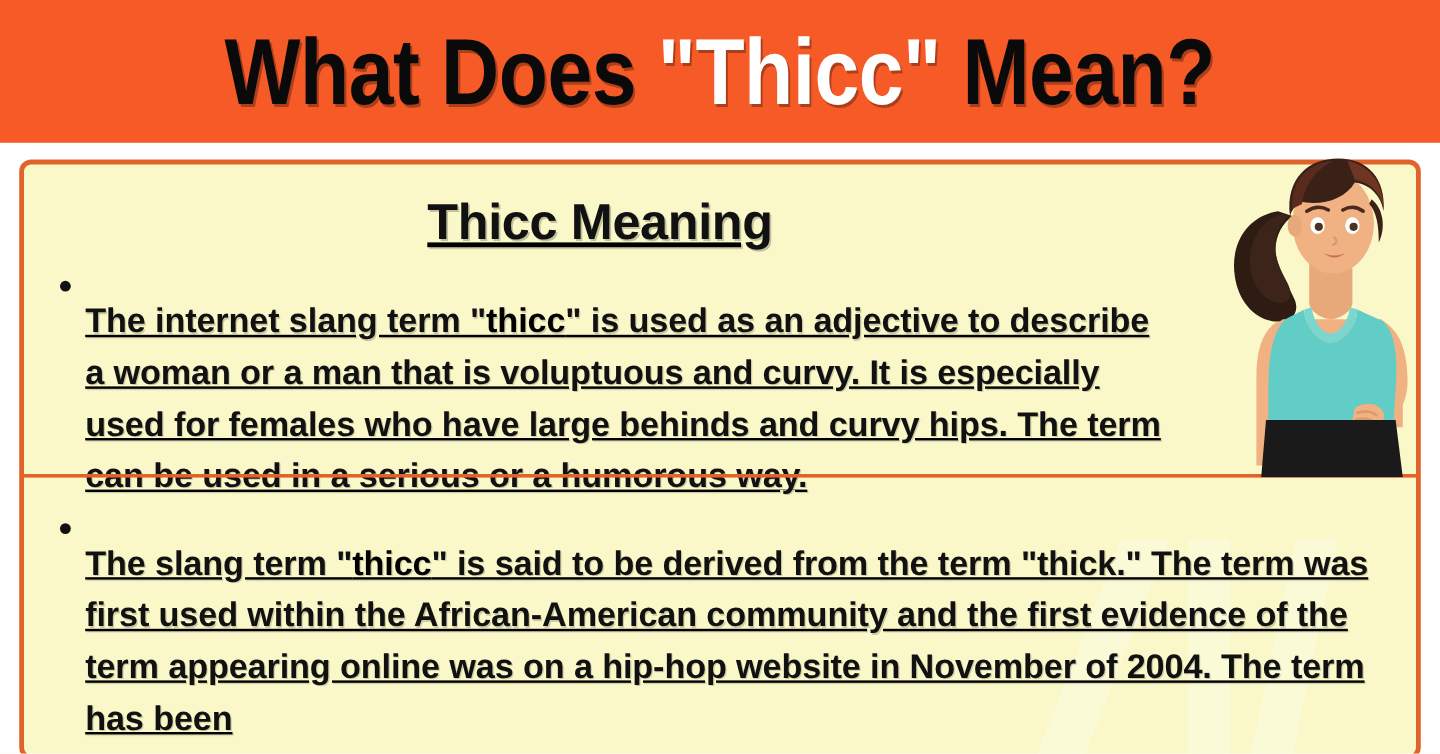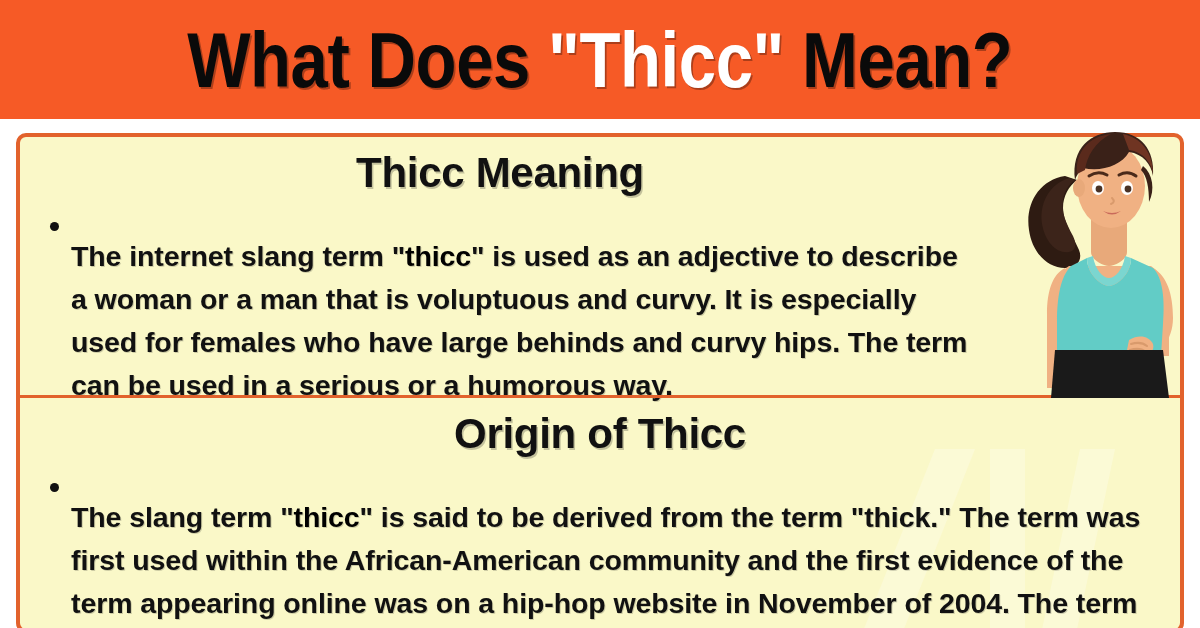--- a/index.html
+++ b/index.html
@@ -63,21 +63,22 @@
     bottom: -40px;
     width: 300px;
     height: 260px;
     pointer-events: none;
     opacity: 0.35;
   }
 
   .section {
     position: relative;
     box-sizing: border-box;
-    padding: 0 22px;
+    padding: 12px 22px;
+    text-decoration: underline;
   }
   #section-meaning { height: 258px; }
   #section-origin {
     height: 238px;
     border-top: 3px solid #e2622c;
   }
 
   .section-heading {
     margin: 0;
     padding-top: 12px;
@@ -151,21 +152,20 @@
 
   <div class="section" id="section-meaning">
     <h2 class="section-heading">Thicc Meaning</h2>
     <div class="bullet-row" id="meaning-bullet">
       <span class="bullet-dot"></span>
       <p class="bullet-text"><span>The internet slang term "</span><span class="kw">thicc</span><span>" is used as an adjective to describe a woman or a man that is voluptuous and curvy. It is especially used for females who have large behinds and curvy hips. The term can be used in a serious or a humorous way.</span></p>
     </div>
   </div>
 
   <div class="section" id="section-origin">
-    <h2 class="section-heading">Origin of Thicc</h2>
     <div class="bullet-row" id="origin-bullet">
       <span class="bullet-dot"></span>
       <p class="bullet-text"><span>The slang term "</span><span class="kw">thicc</span><span>" is said to be derived from the term "thick." The term was first used within the African-American community and the first evidence of the term appearing online was on a hip-hop website in November of 2004. The term has been</span></p>
     </div>
   </div>
 
 </div>
 
 <div id="illustration">
   <svg width="190" height="280" viewBox="0 0 190 280" aria-hidden="true">

